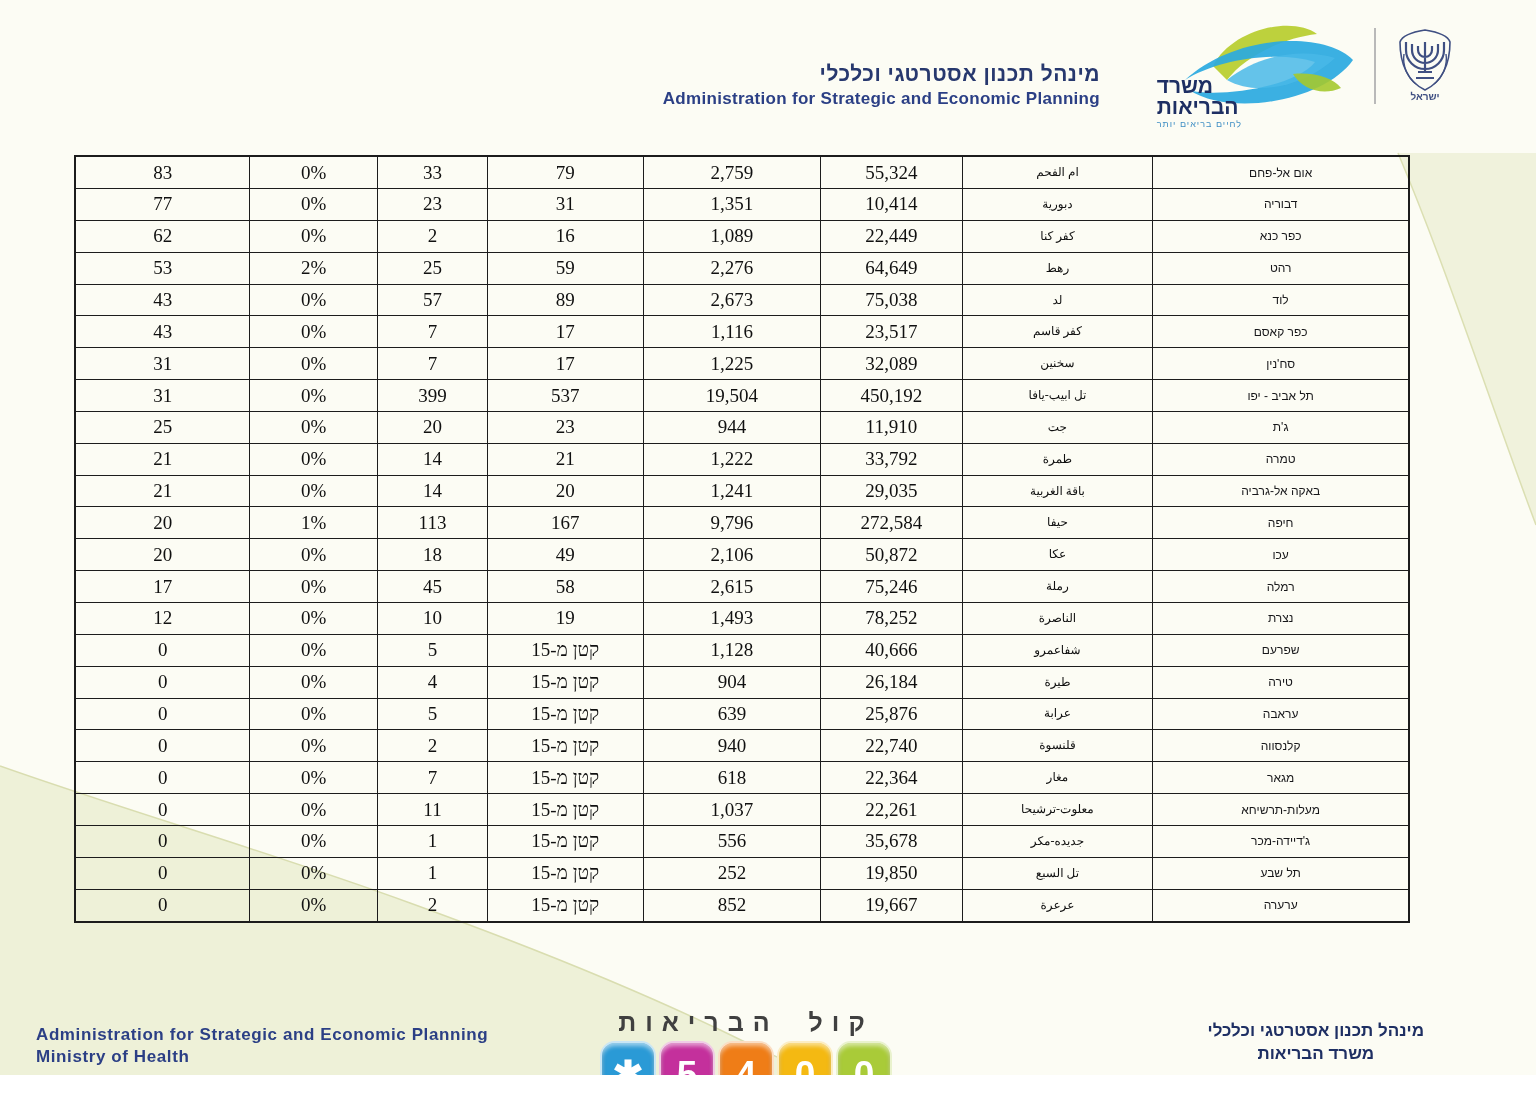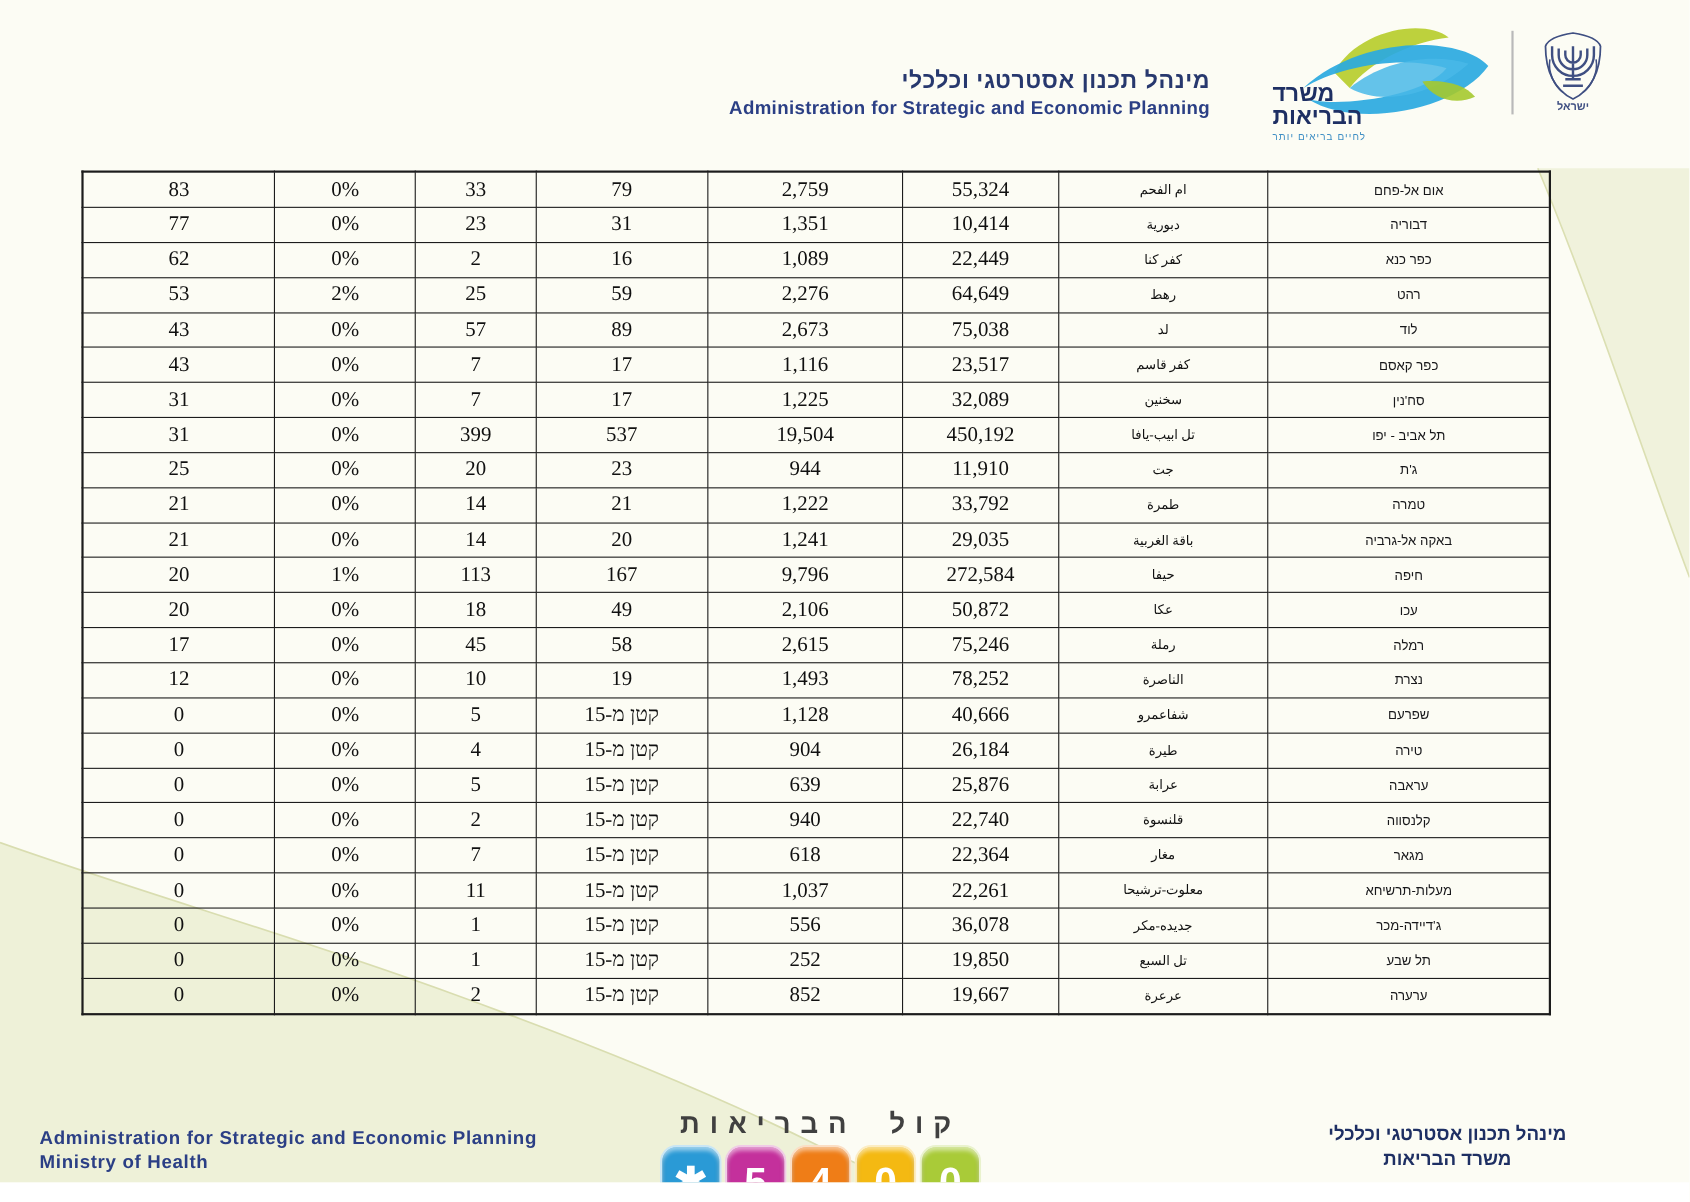--- a/index.html
+++ b/index.html
@@ -18,21 +18,21 @@
   .header-text .he{font-size:21px;font-weight:700;letter-spacing:.5px;}
   .header-text .en{font-size:17px;font-weight:700;direction:ltr;margin-top:3px;letter-spacing:.3px;color:#2b3f85;}
   .moh-logo{position:absolute;top:8px;right:176px;width:215px;height:135px;z-index:2;}
   .moh-logo .swoosh{position:absolute;top:6px;right:0;}
   .moh-logo .wordmark{
     position:absolute;bottom:14px;right:118px;text-align:left;direction:rtl;
     color:#1e2f63;font-weight:700;font-size:21px;line-height:1.0;
   }
   .moh-logo .tagline{font-size:9px;font-weight:400;color:#3e8ec4;letter-spacing:1px;margin-top:3px;}
   .header-divider{position:absolute;top:28px;right:160px;width:2px;height:76px;background:#b9b9b9;z-index:2;}
-  .emblem{position:absolute;top:24px;right:66px;width:80px;text-align:center;z-index:2;text-decoration:underline;}
+  .emblem{position:absolute;top:24px;right:66px;width:80px;z-index:2;text-decoration:underline;}
   
   #muni-table{
     position:absolute;left:74px;top:155px;width:1336px;height:768px;z-index:1;
     border-collapse:collapse;table-layout:fixed;
     border:2.5px solid #1c1c1c;
     font-family:"Liberation Serif",serif;
   }
   #muni-table td{
     border:1.5px solid #1c1c1c;
     text-align:center;vertical-align:middle;
@@ -330,21 +330,21 @@
           <td class="c5" dir="auto">22,261</td>
           <td class="c6" dir="auto">معلوت-ترشيحا</td>
           <td class="c7" dir="auto">מעלות-תרשיחא</td>
         </tr>
         <tr>
           <td class="c0" dir="auto">0</td>
           <td class="c1" dir="auto">0%</td>
           <td class="c2" dir="auto">1</td>
           <td class="c3" dir="auto">קטן מ-15</td>
           <td class="c4" dir="auto">556</td>
-          <td class="c5" dir="auto">36,078</td>
+          <td class="c5" dir="auto">35,678</td>
           <td class="c6" dir="auto">جديده-مكر</td>
           <td class="c7" dir="auto">ג'דיידה-מכר</td>
         </tr>
         <tr>
           <td class="c0" dir="auto">0</td>
           <td class="c1" dir="auto">0%</td>
           <td class="c2" dir="auto">1</td>
           <td class="c3" dir="auto">קטן מ-15</td>
           <td class="c4" dir="auto">252</td>
           <td class="c5" dir="auto">19,850</td>

